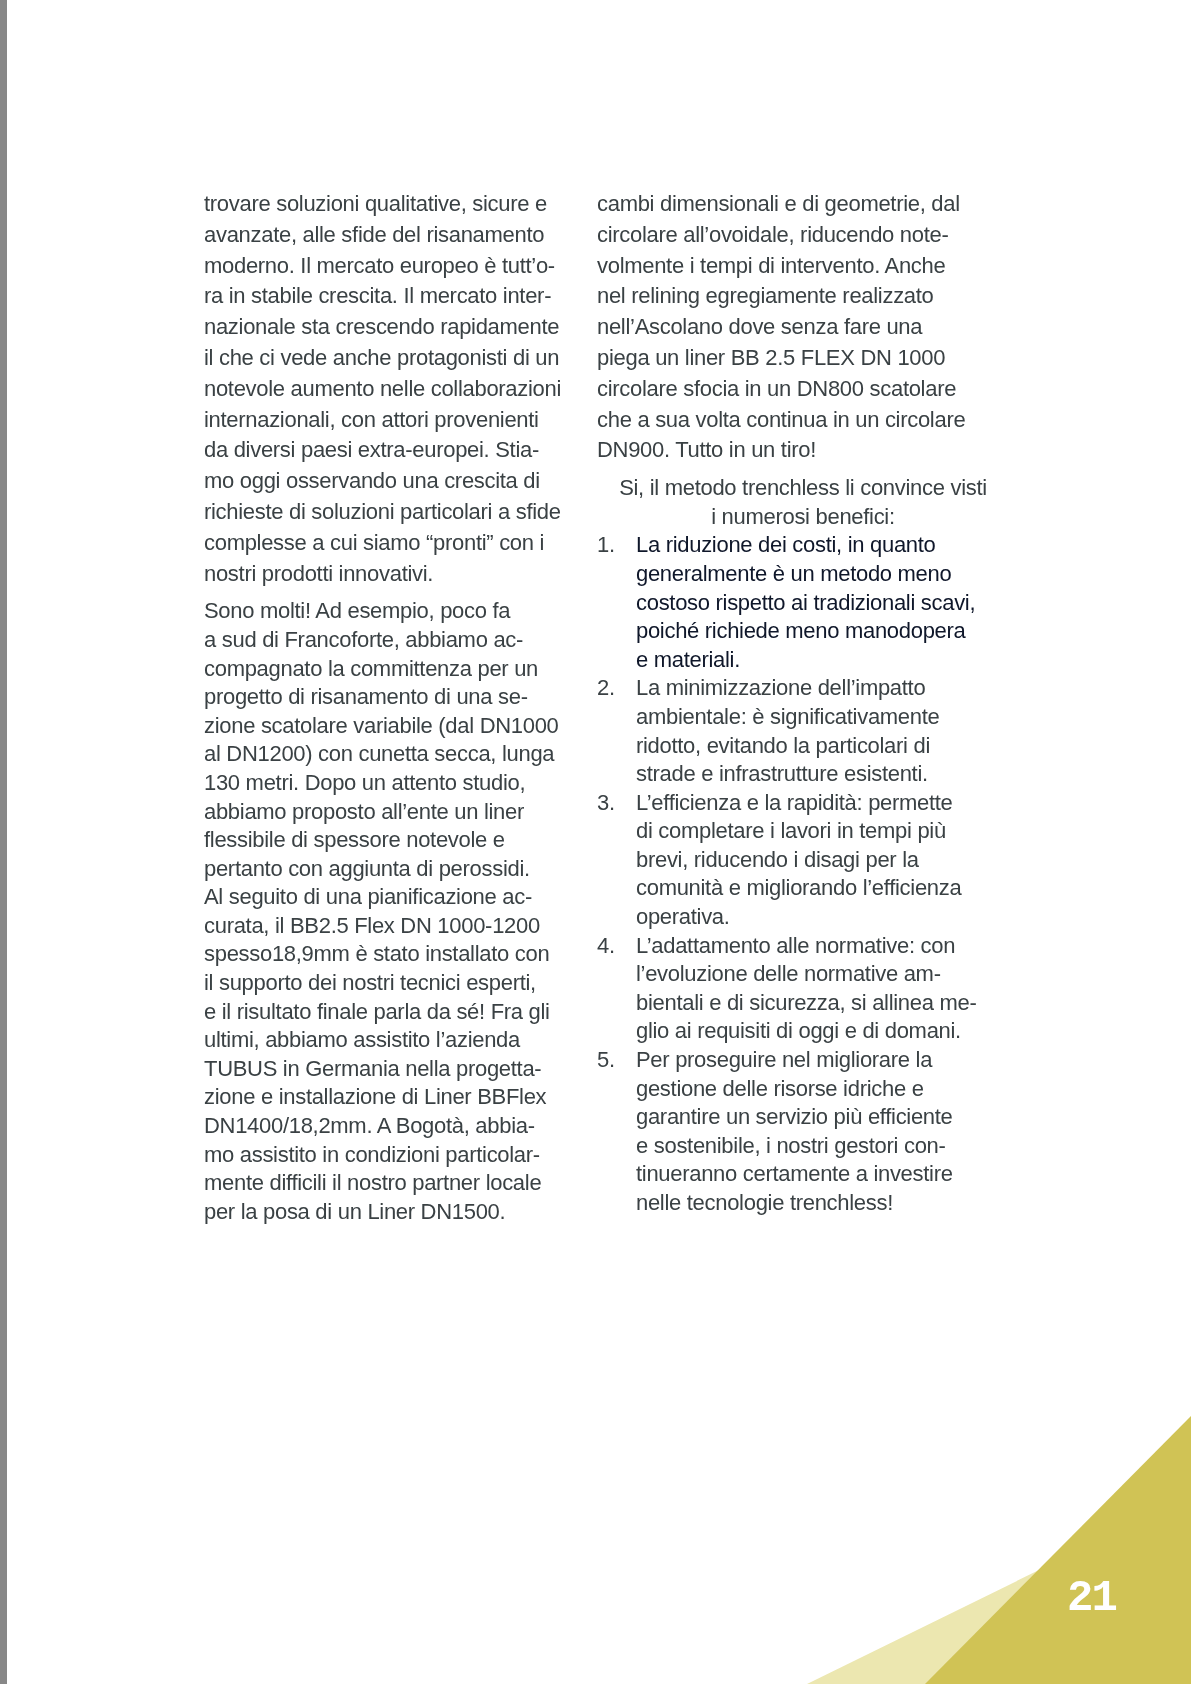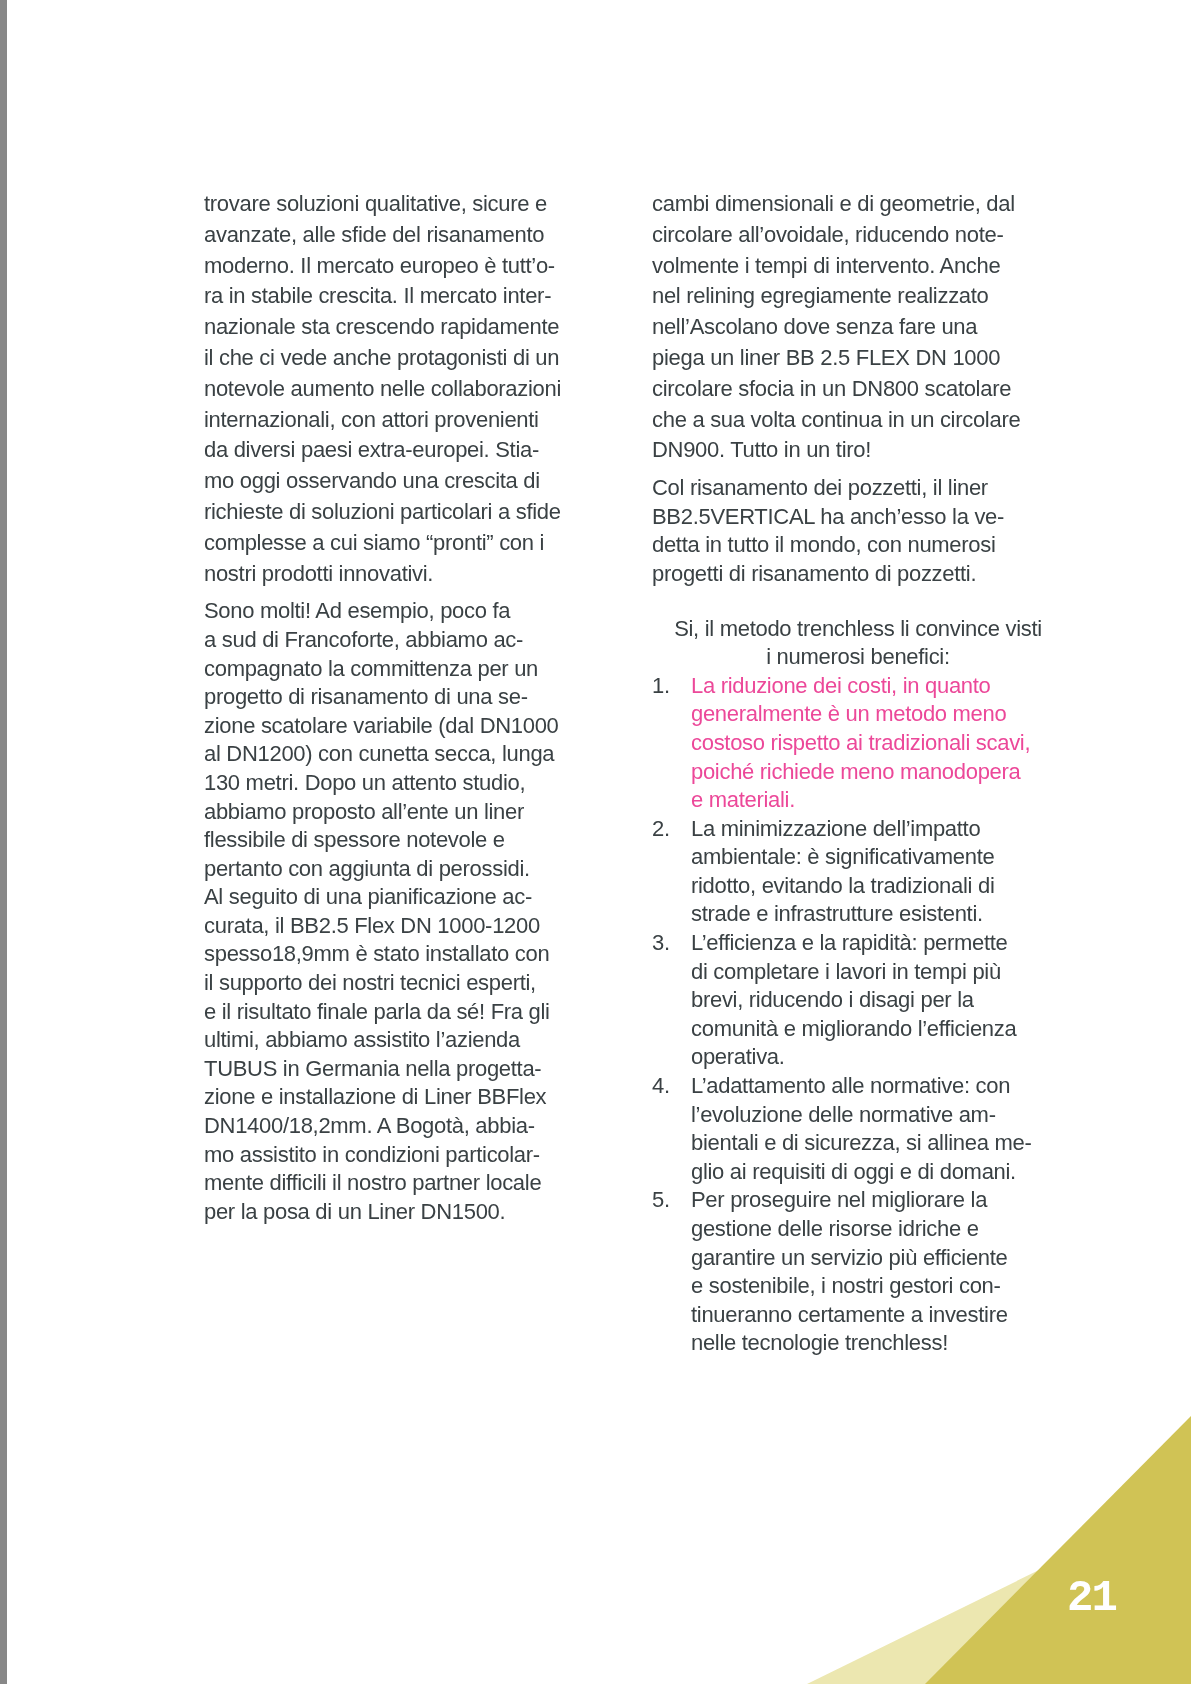--- a/index.html
+++ b/index.html
@@ -6,21 +6,21 @@
   .page{
     position:relative;
     width:1191px;height:1684px;
     background:#ffffff;
     overflow:hidden;
     font-family:"Liberation Sans", sans-serif;
     margin:0 auto;
   }
   .col{position:absolute;top:189px;}
   .col-left{left:197px;width:404px;}
-  .col-right{left:645px;width:412px;}
+  .col-right{left:590px;width:412px;}
 
   .block{white-space:pre-line;}
   .para{
     font-size:22px;line-height:28.6px;letter-spacing:-0.3px;
     color:#3a4144;margin:0 0 26px 0;
   }
   .para.loose{line-height:30.8px;margin-bottom:8px;}
   .para.flush{margin-bottom:0;text-align:center;}
   .heading{
     font-size:22px;line-height:28.6px;letter-spacing:-0.2px;
@@ -93,40 +93,36 @@
   <div class="col col-right" id="col-right">
       <div class="block para loose" style="color: rgb(58, 65, 68);">cambi dimensionali e di geometrie, dal
 circolare all’ovoidale, riducendo note-
 volmente i tempi di intervento. Anche
 nel relining egregiamente realizzato
 nell’Ascolano dove senza fare una
 piega un liner BB 2.5 FLEX DN 1000
 circolare sfocia in un DN800 scatolare
 che a sua volta continua in un circolare
 DN900. Tutto in un tiro!</div>
-      <div class="block para" style="color: rgb(58, 65, 68);">Col risanamento dei pozzetti, il liner
-BB2.5VERTICAL ha anch’esso la ve-
-detta in tutto il mondo, con numerosi
-progetti di risanamento di pozzetti.</div>
       <div class="block para flush" style="color: rgb(58, 65, 68);">Si, il metodo trenchless li convince visti
 i numerosi benefici:</div>
       <div class="num-list">
         <div class="num-item">
           <div class="num-marker" style="color: rgb(58, 65, 68);">1.</div>
-          <div class="num-lines" style="color: #ec4899;">La riduzione dei costi, in quanto
+          <div class="num-lines" style="color: #0f172a;">La riduzione dei costi, in quanto
 generalmente è un metodo meno
 costoso rispetto ai tradizionali scavi,
 poiché richiede meno manodopera
 e materiali.</div>
         </div>
         <div class="num-item">
           <div class="num-marker" style="color: rgb(58, 65, 68);">2.</div>
           <div class="num-lines" style="color: rgb(58, 65, 68);">La minimizzazione dell’impatto
 ambientale: è significativamente
-ridotto, evitando la tradizionali di
+ridotto, evitando la particolari di
 strade e infrastrutture esistenti.</div>
         </div>
         <div class="num-item">
           <div class="num-marker" style="color: rgb(58, 65, 68);">3.</div>
           <div class="num-lines" style="color: rgb(58, 65, 68);">L’efficienza e la rapidità: permette
 di completare i lavori in tempi più
 brevi, riducendo i disagi per la
 comunità e migliorando l’efficienza
 operativa.</div>
         </div>

